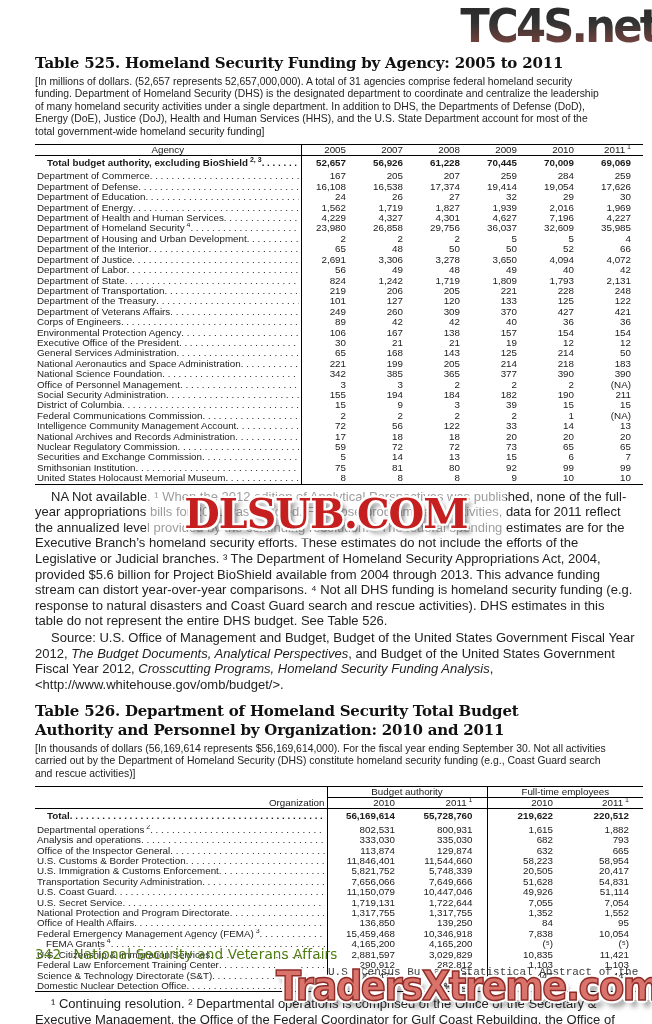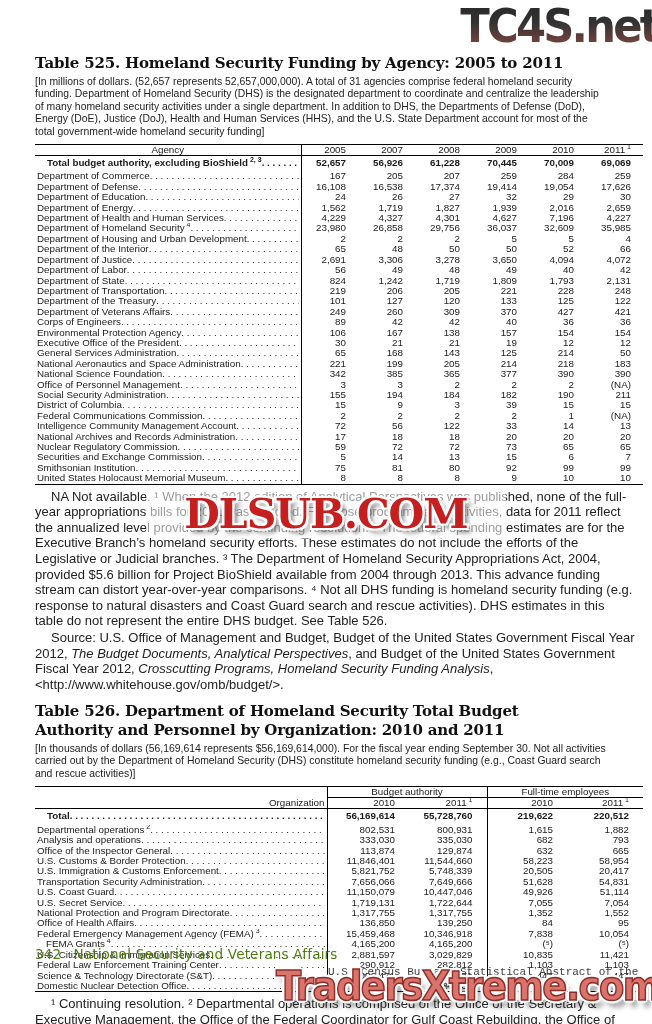--- a/index.html
+++ b/index.html
@@ -179,21 +179,21 @@
           <tr>
             <td class="lab">
               <span class="lbl">Department of Energy</span>
               <span class="dots"></span>
             </td>
             <td class="num vl">1,562</td>
             <td class="num">1,719</td>
             <td class="num">1,827</td>
             <td class="num">1,939</td>
             <td class="num">2,016</td>
-            <td class="num">2,659</td>
+            <td class="num">1,969</td>
           </tr>
           <tr>
             <td class="lab">
               <span class="lbl">Department of Health and Human Services</span>
               <span class="dots"></span>
             </td>
             <td class="num vl">4,229</td>
             <td class="num">4,327</td>
             <td class="num">4,301</td>
             <td class="num">4,627</td>

